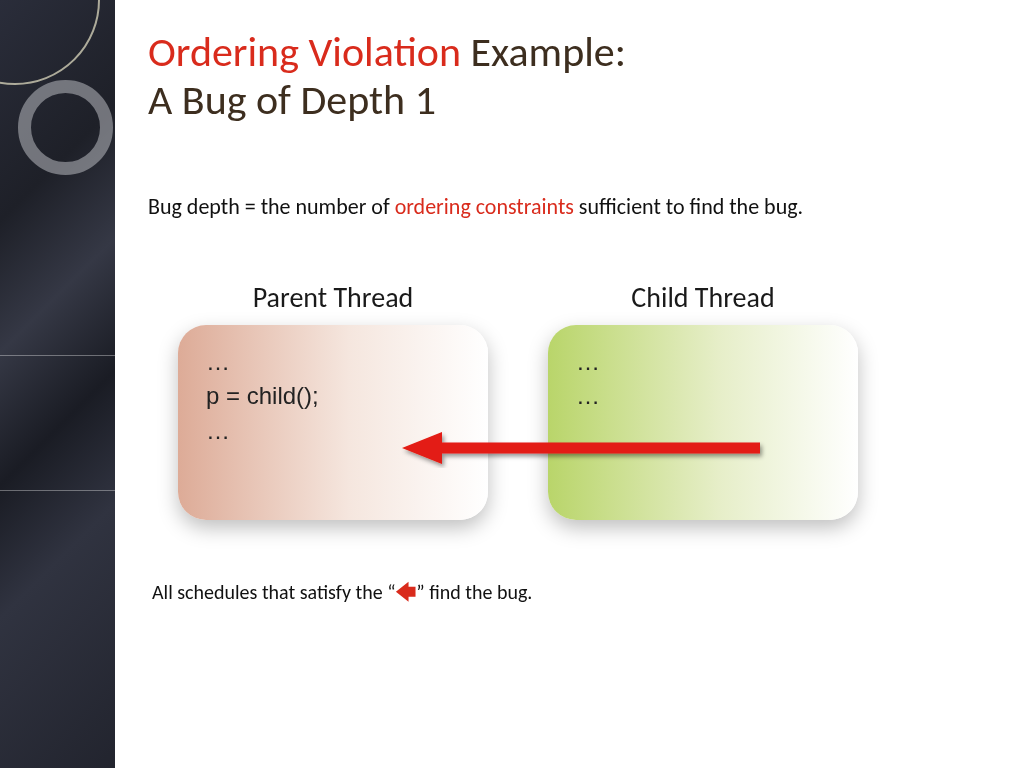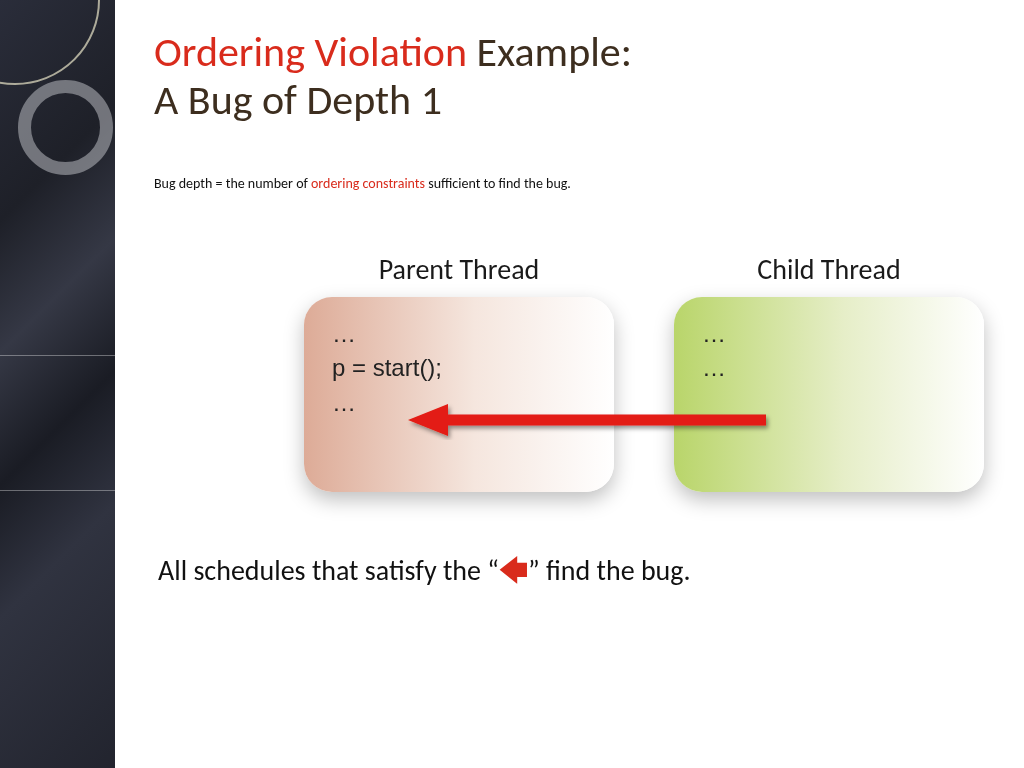--- a/index.html
+++ b/index.html
@@ -41,42 +41,42 @@
   }
   .hline {
     position: absolute;
     left: 0;
     height: 1px;
     width: 115px;
     background: rgba(255,255,255,0.35);
   }
   .content {
     position: absolute;
-    left: 154px;
+    left: 148px;
     top: 28px;
     width: 830px;
   }
   .title {
     font-size: 42px;
     font-weight: 400;
     line-height: 1.15;
     color: #3d2e1f;
   }
   .title .accent { color: #d92b1c; }
   .definition {
-    margin-top: 50px;
-    font-size: 14px;
+    margin-top: 68px;
+    font-size: 22px;
     color: #111;
   }
   .definition .accent { color: #d92b1c; }
   .threads {
     margin-top: 60px;
     display: flex;
     gap: 60px;
-    justify-content: flex-end;
+    justify-content: flex-start;
     padding-left: 30px;
     position: relative;
   }
   .thread-col {
     display: flex;
     flex-direction: column;
     align-items: center;
     width: 310px;
   }
   .thread-label {
@@ -107,21 +107,21 @@
   .arrow-wrap {
     position: absolute;
     left: 252px;
     top: 148px;
     width: 370px;
     height: 40px;
     pointer-events: none;
   }
   .conclusion {
     margin-top: 58px;
-    font-size: 28px;
+    font-size: 20px;
     color: #111;
     padding-left: 4px;
   }
   .conclusion .arrow-glyph {
     color: #d92b1c;
     font-weight: bold;
   }
 </style>
 </head>
 <body>
@@ -143,21 +143,21 @@
   <div class="definition">
     <span>Bug depth = the number of </span><span class="accent">ordering constraints</span><span> sufficient to find the bug.</span>
   </div>
 
   <div class="threads">
 
     <div class="thread-col">
       <div class="thread-label">Parent Thread</div>
       <div class="codebox parent">
         <div>…</div>
-        <div>p = start();</div>
+        <div>p = child();</div>
         <div>…</div>
       </div>
     </div>
 
     <div class="thread-col">
       <div class="thread-label">Child Thread</div>
       <div class="codebox child">
         <div>…</div>
         <div>…</div>
       </div>

